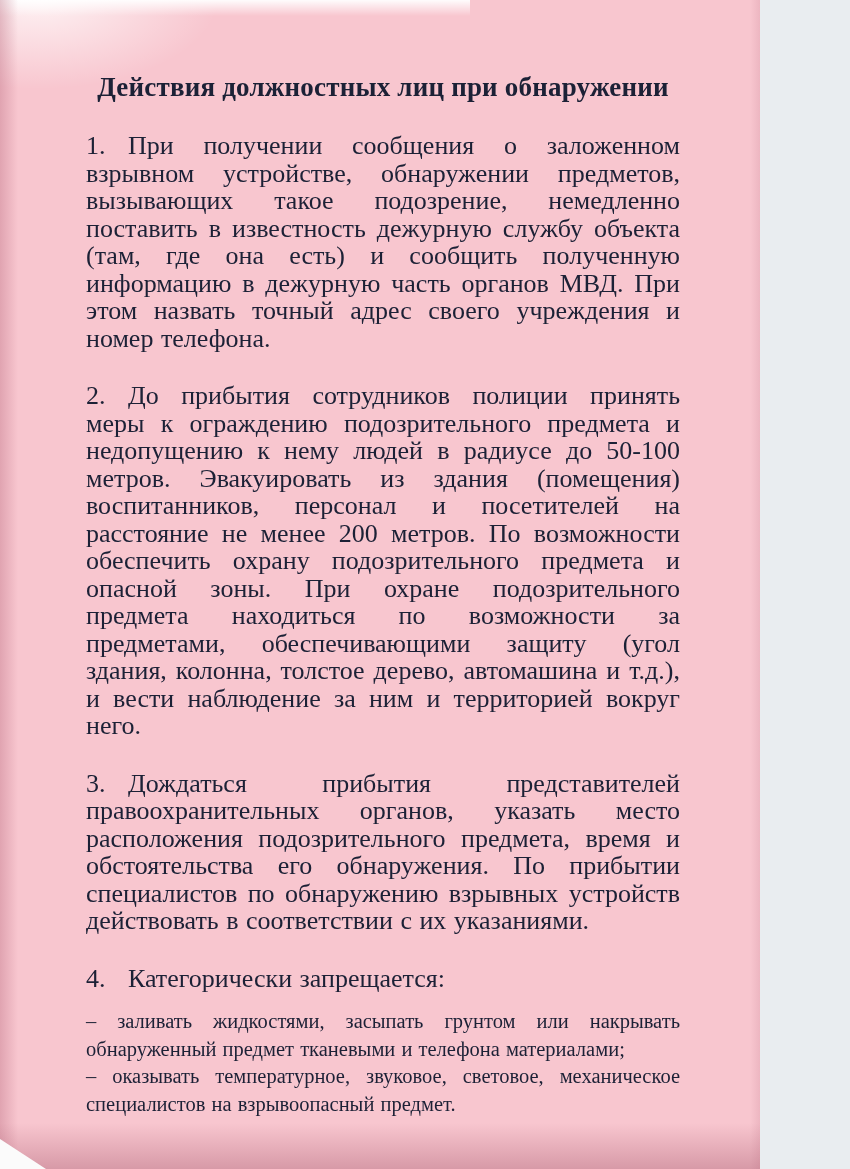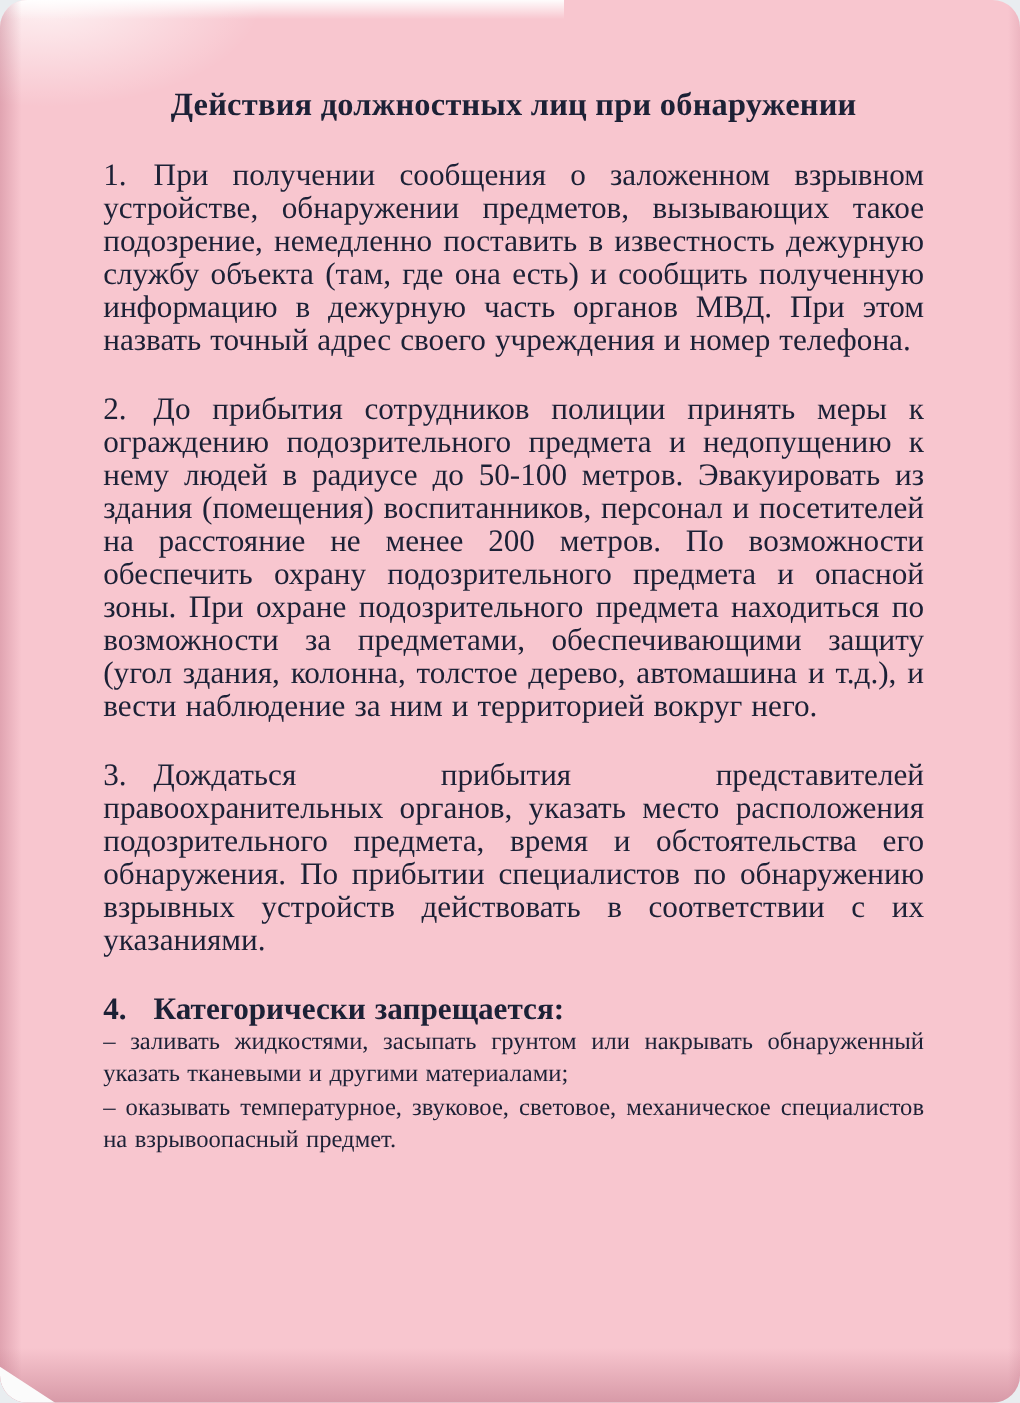--- a/index.html
+++ b/index.html
@@ -2,27 +2,26 @@
 <html><head>
 <meta charset="utf-8">
 <style>
   html, body {
     margin: 0;
     padding: 0;
     background: #e9edf0;
   }
   .scan-page {
     position: relative;
-    width: 850px;
+    width: 760px;
     height: 1169px;
     background: #f8c6cf;
     overflow: hidden;
     font-family: "Liberation Serif", "DejaVu Serif", serif;
     color: #1c2136;
-    border-radius: 23px;
   }
   
   .top-edge-light {
     position: absolute;
     top: 0; left: 0;
     width: 470px; height: 16px;
     background: linear-gradient(to bottom, rgba(255,255,255,0.95), rgba(255,255,255,0));
     pointer-events: none;
   }
   .corner-light {
@@ -78,22 +77,21 @@
   }
   .doc-title span { display: block; }
   .para {
     margin: 0 0 30px 0;
     font-size: 26px;
     line-height: 27.5px;
     text-align: justify;
     word-spacing: 1px;
   }
   .para.intro {
-    margin-bottom: 0;
-    font-weight: bold;
+    margin-bottom: 16px;
   }
   .num {
     display: inline-block;
     width: 42px;
   }
   .bullet {
     margin: 0;
     font-size: 20.5px;
     line-height: 27.5px;
     text-align: justify;
@@ -119,17 +117,17 @@
     </h1>
 
     <p class="para"><span class="num">1.</span><span>При получении сообщения о заложенном взрывном устройстве, обнаружении предметов, вызывающих такое подозрение, немедленно поставить в известность дежурную службу объекта (там, где она есть) и сообщить полученную информацию в дежурную часть органов МВД. При этом назвать точный адрес своего учреждения и номер телефона.</span></p>
 
     <p class="para"><span class="num">2.</span><span>До прибытия сотрудников полиции принять меры к ограждению подозрительного предмета и недопущению к нему людей в радиусе до 50-100 метров. Эвакуировать из здания (помещения) воспитанников, персонал и посетителей на расстояние не менее 200 метров. По возможности обеспечить охрану подозрительного предмета и опасной зоны. При охране подозрительного предмета находиться по возможности за предметами, обеспечивающими защиту (угол здания, колонна, толстое дерево, автомашина и т.д.), и вести наблюдение за ним и территорией вокруг него.</span></p>
 
     <p class="para"><span class="num">3.</span><span>Дождаться прибытия представителей правоохранительных органов, указать место расположения подозрительного предмета, время и обстоятельства его обнаружения. По прибытии специалистов по обнаружению взрывных устройств действовать в соответствии с их указаниями.</span></p>
 
     <p class="para intro"><span class="num">4.</span><span>Категорически запрещается:</span></p>
 
-    <p class="bullet">– заливать жидкостями, засыпать грунтом или накрывать обнаруженный указать тканевыми и другими материалами;</p>
+    <p class="bullet">– заливать жидкостями, засыпать грунтом или накрывать обнаруженный предмет тканевыми и телефона материалами;</p>
     <p class="bullet">– оказывать температурное, звуковое, световое, механическое специалистов на взрывоопасный предмет.</p>
 
   </div>
 </div>
 
 </body></html>

